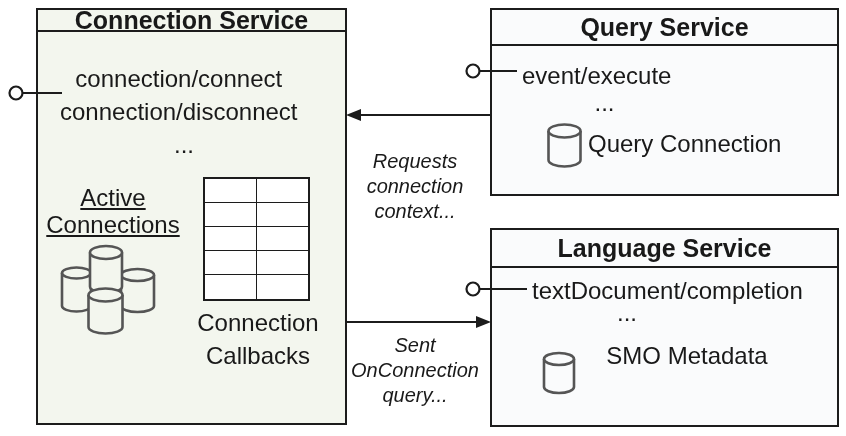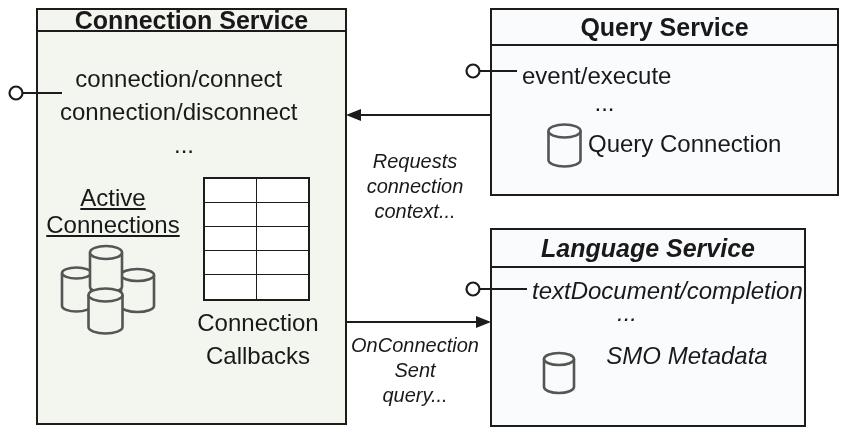--- a/index.html
+++ b/index.html
@@ -24,21 +24,21 @@
     overflow: hidden;
   }
   .box {
     position: absolute;
     border: 2px solid var(--border);
   }
   .box.conn { background: var(--connection-fill); }
   .box.svc  { background: var(--service-fill); padding-left: 13px; }
   #connection-box { left: 36px; top: 8px;   width: 311px; height: 417px; }
   #query-box      { left: 490px; top: 8px;  width: 349px; height: 188px; }
-  #language-box   { left: 490px; top: 228px; width: 316px; height: 199px; font-style: italic; }
+  #language-box   { left: 490px; top: 228px; width: 349px; height: 199px; }
   .box-title {
     position: absolute;
     left: 0; top: 0; right: 0;
     border-bottom: 2px solid var(--border);
     display: flex; align-items: center; justify-content: center;
     font-weight: bold;
     font-size: 25px;
     letter-spacing: 0px;
   }
   #connection-box .box-title { height: 22px; }
@@ -189,22 +189,22 @@
       <span class="line">SMO Metadata</span>
     </div>
   </div>
 
   <div class="edge-label" id="requests-label">
     <span class="line">Requests</span>
     <span class="line">connection</span>
     <span class="line">context...</span>
   </div>
   <div class="edge-label" id="sent-label">
+    <span class="line">Sent</span>
     <span class="line">OnConnection</span>
-    <span class="line">Sent</span>
     <span class="line">query...</span>
   </div>
 
   <svg id="overlay" viewBox="0 0 846 436">
 
     <g>
       <line class="edge-line" x1="22" y1="93" x2="62" y2="93"></line>
       <circle class="lollipop-circle" cx="16" cy="93" r="6.5"></circle>
     </g>
 

